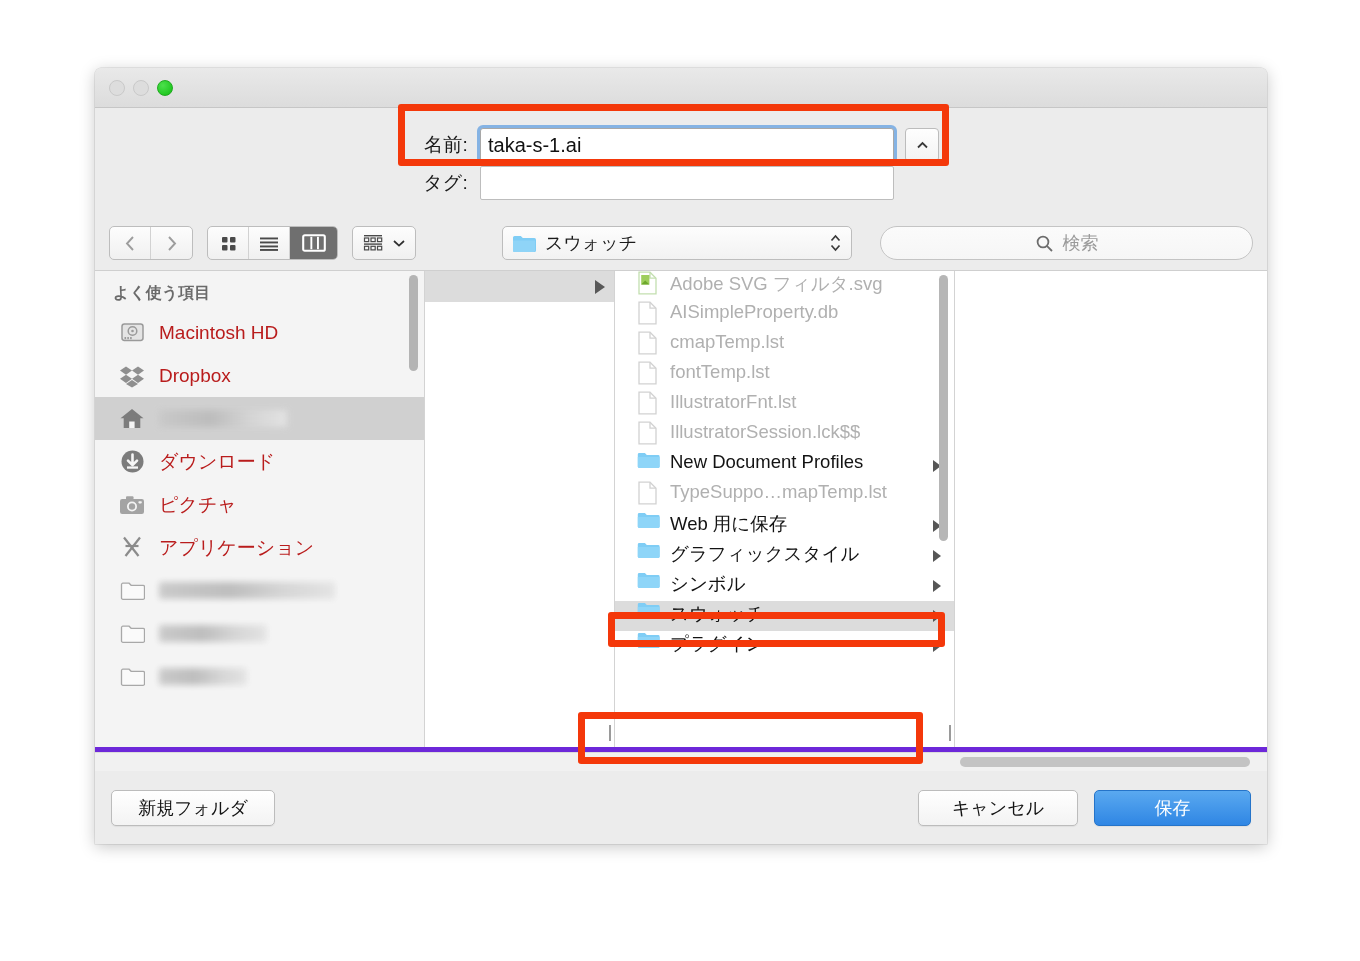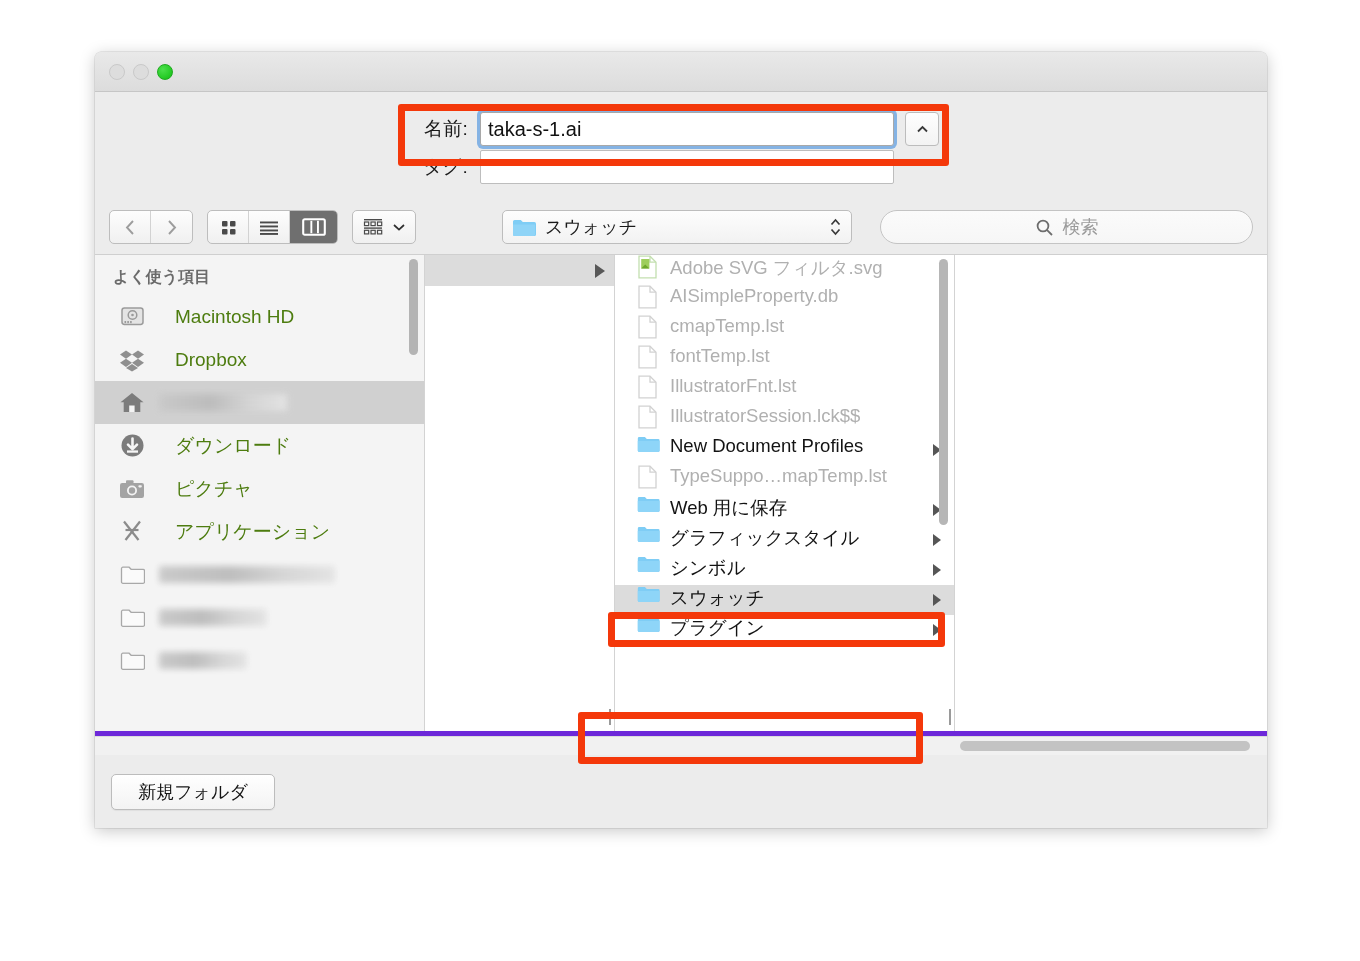--- a/index.html
+++ b/index.html
@@ -10,21 +10,21 @@
     background: #ffffff;
     font-family: "Liberation Sans", "DejaVu Sans", sans-serif;
     overflow: hidden;
     position: relative;
   }
 
   
   #save-dialog {
     position: absolute;
     left: 95px;
-    top: 52px;
+    top: 68px;
     width: 1172px;
     height: 776px;
     background: #ececec;
     border-radius: 6px 6px 0 0;
     box-shadow: 0 3px 16px rgba(0,0,0,0.22), 0 0 0 0.5px rgba(0,0,0,0.14);
     overflow: hidden;
     display: flex;
     flex-direction: column;
   }
 
@@ -199,21 +199,21 @@
   }
   .sb-item {
     height: 43px;
     display: flex;
     align-items: center;
     padding-left: 24px;
     gap: 14px;
     cursor: default;
   }
   .sb-item.selected { background: #d0d0d0; }
-  .sb-label { font-size: 19px; color: #4d7c0f; margin-left: 16px; }
+  .sb-label { font-size: 19px; color: #b91c1c; }
   .sb-icon { width: 26px; height: 26px; display:flex; align-items:center; justify-content:center; flex:none; }
 
   .redact {
     height: 17px;
     border-radius: 2px;
     background: linear-gradient(90deg,#c9c9c9 0%, #bcbcbc 40%, #d4d4d4 70%, #e4e4e4 100%);
     filter: blur(3.4px);
     opacity: 0.96;
   }
 
@@ -728,18 +728,22 @@
   </div>
 
   <div class="hscroll-strip">
     <div class="hscroll-thumb"></div>
   </div>
 
 
   <div class="bottom-bar">
     <button class="btn newfolder">新規フォルダ</button>
     <div class="spacer"></div>
+    <div class="btn-group">
+      <button class="btn cancel">キャンセル</button>
+      <button class="btn primary">保存</button>
+    </div>
   </div>
 </div>
 
 <div class="annot" id="annot-name"></div>
 <div class="annot" id="annot-folder"></div>
 <div class="annot" id="annot-format"></div>
 
 </body></html>

